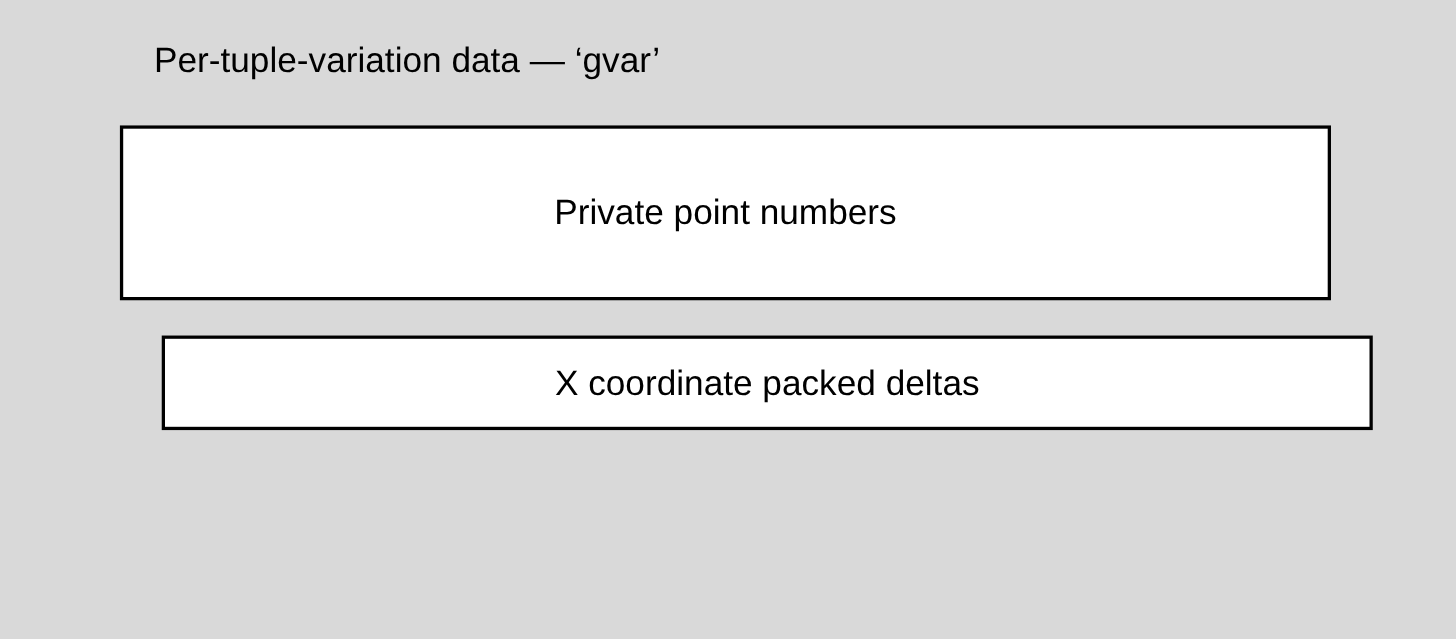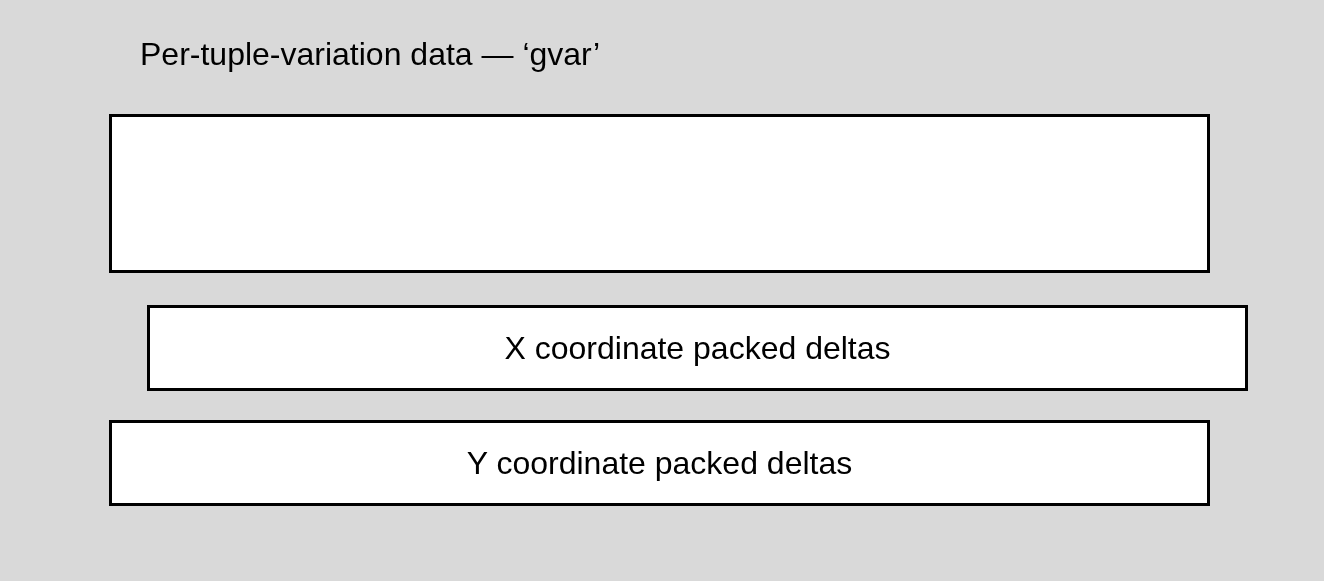--- a/index.html
+++ b/index.html
@@ -67,23 +67,21 @@
   }
 </style>
 </head>
 <body>
 
 <div class="canvas">
 
   <div class="diagram-title">Per-tuple-variation data — ‘gvar’</div>
 
   <div class="dbox dbox-private">
+    <div class="box-line">Private point numbers</div>
   </div>
 
   <div class="dbox dbox-x">
     <div class="box-line">X coordinate packed deltas</div>
   </div>
 
-  <div class="dbox dbox-y">
-    <div class="box-line">Y coordinate packed deltas</div>
-  </div>
 
 </div>
 
 </body></html>

